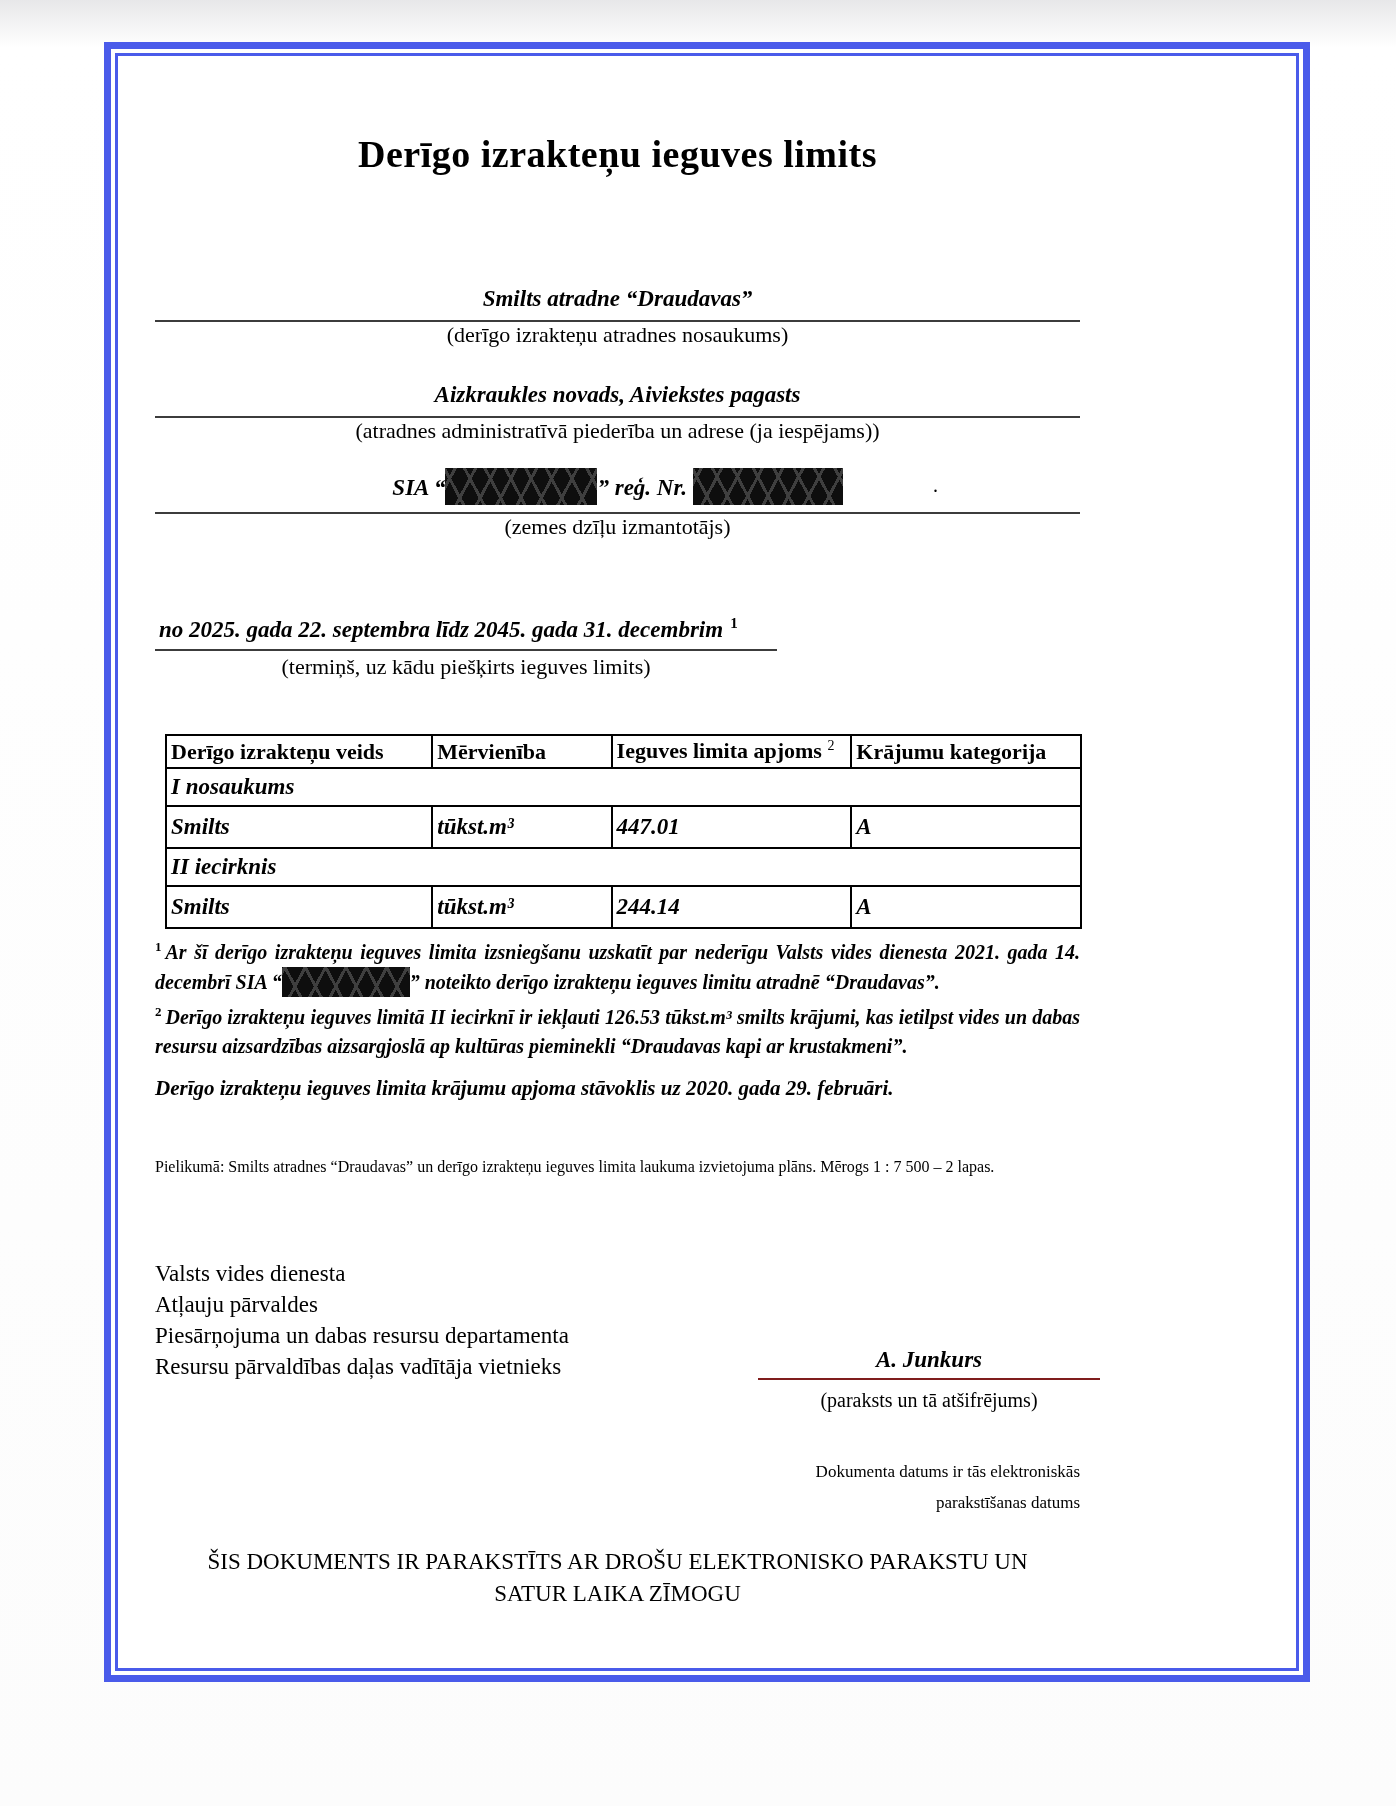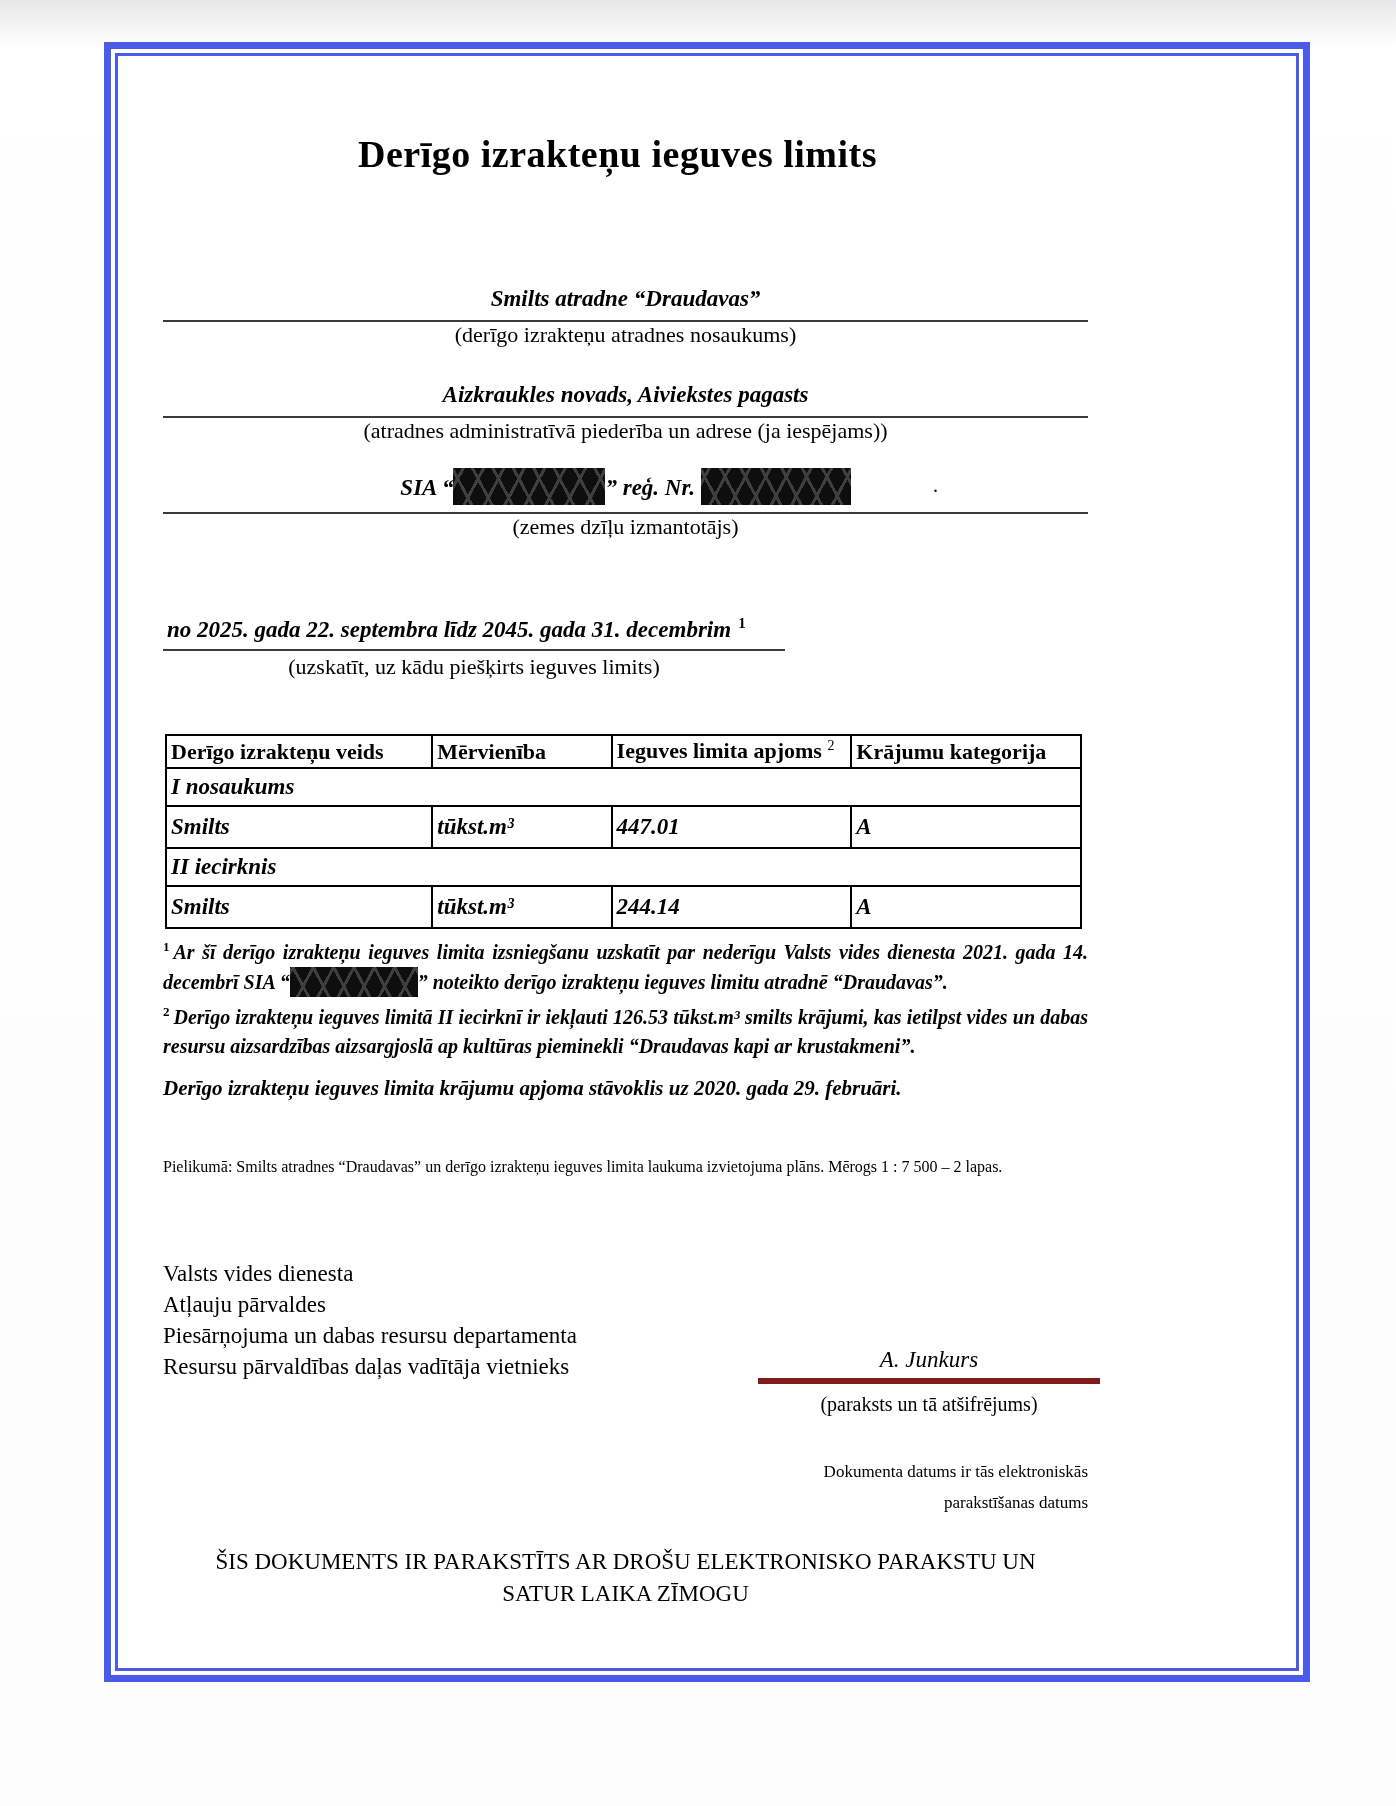--- a/index.html
+++ b/index.html
@@ -18,21 +18,21 @@
   .page{
     position:absolute;left:104px;top:42px;
     width:1206px;height:1640px;
     background:#fff;
     border:7px solid var(--border-blue);
   }
   .page-inner{
     position:absolute;inset:4px;
     border:3px solid var(--border-blue);
   }
-  .blk{position:absolute;left:37px;width:925px;margin-left:8px;}
+  .blk{position:absolute;left:37px;width:925px;}
   .title{
     top:76px;margin:0;text-align:center;
     font-size:38px;font-weight:bold;letter-spacing:.5px;
   }
   .field-value{
     text-align:center;font-weight:bold;font-style:italic;font-size:23px;
     border-bottom:2px solid #3c3c3c;
     padding-bottom:6px;line-height:30px;
   }
   .field-caption{
@@ -75,22 +75,22 @@
   .limit-table tr.section-row td{height:38px;}
   .limit-table tr.data-row td{height:42px;}
   .footnotes{top:876px;font-size:20px;font-weight:bold;font-style:italic;}
   .footnote{margin:0;text-align:justify;line-height:30px;}
   .footnote sup{font-size:13px;font-style:normal;margin-right:4px;}
   .status-line{top:1020px;font-size:21px;font-weight:bold;font-style:italic;}
   .attachment{top:1094px;font-size:16px;text-align:justify;line-height:33px;}
   .org-block{top:1202px;font-size:23px;line-height:31px;}
   .sig-block{position:absolute;left:640px;top:1290px;width:342px;}
   .sig-name{
-    text-align:center;font-size:23px;font-weight:normal;font-style:italic;
-    border-bottom:6px solid #7f1d1d;padding-bottom:4px;line-height:28px;
+    text-align:center;font-size:23px;font-weight:bold;font-style:italic;
+    border-bottom:2px solid #7f1d1d;padding-bottom:4px;line-height:28px;
   }
   .sig-caption{text-align:center;font-size:20px;padding-top:9px;}
   .date-note{top:1400px;font-size:17px;line-height:31px;text-align:right;}
   .statement{top:1490px;font-size:23px;line-height:32px;text-align:center;}
 </style>
 </head>
 <body>
 
 <div class="viewer">
   <div class="page">
@@ -114,21 +114,21 @@
         </div>
         <div class="field-caption">(zemes dzīļu izmantotājs)</div>
       </div>
 
       <div class="stray-dot">.</div>
 
       <div class="blk date-field">
         <div class="date-line">
           <span>no 2025. gada 22. septembra līdz 2045. gada 31. decembrim</span><sup>1</sup>
         </div>
-        <div class="date-caption">(uzskatīt, uz kādu piešķirts ieguves limits)</div>
+        <div class="date-caption">(termiņš, uz kādu piešķirts ieguves limits)</div>
       </div>
 
       <table class="limit-table">
         <colgroup>
           <col style="width:29.1%">
             <col style="width:19.6%">
             <col style="width:26.2%">
             <col style="width:25.1%">
         </colgroup>
         <thead>

